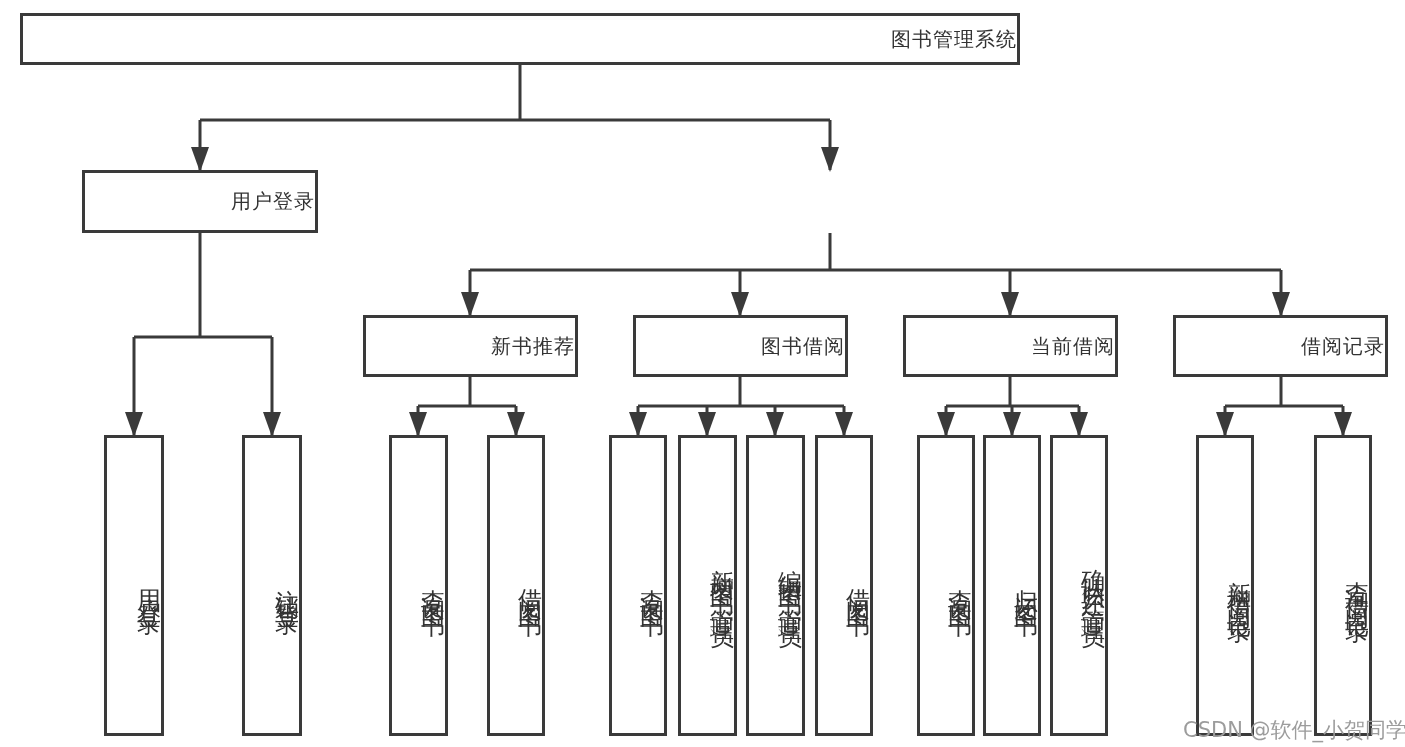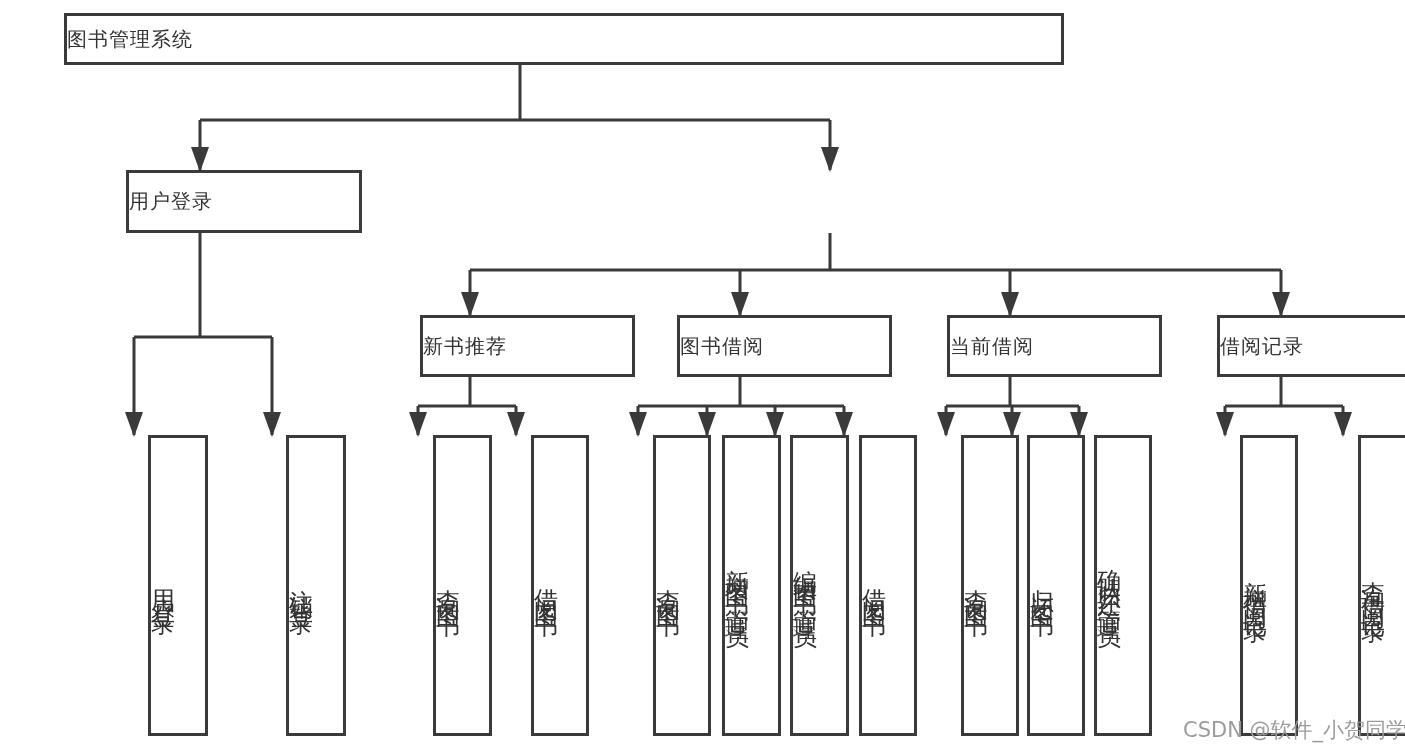--- a/index.html
+++ b/index.html
@@ -18,23 +18,22 @@
     width: 1405px; height: 747px;
     pointer-events: none;
   }
   .node {
     position: absolute;
     box-sizing: border-box;
     background: #ffffff;
     border: 3px solid #3a3a3a;
     display: flex;
     align-items: center;
-    justify-content: flex-start;
+    justify-content: flex-end;
     z-index: 2;
-    margin-left: 44px;
   }
   .node.h .label {
     font-size: 20px;
     letter-spacing: 1px;
     white-space: nowrap;
   }
   .node.v .label {
     writing-mode: vertical-rl;
     text-orientation: mixed;
     font-size: 24px;
@@ -91,21 +90,21 @@
   </svg>
 
   <div class="node h" style="left:20px; top:13px; width:1000px; height:52px;">
     <span class="label">图书管理系统</span>
   </div>
 
   <div class="node h" style="left:82px; top:170px; width:236px; height:63px;">
     <span class="label">用户登录</span>
   </div>
 
-  <div class="node h" style="left:376px; top:315px; width:215px; height:62px;">
+  <div class="node h" style="left:363px; top:315px; width:215px; height:62px;">
     <span class="label">新书推荐</span>
   </div>
   <div class="node h" style="left:903px; top:315px; width:215px; height:62px;">
     <span class="label">当前借阅</span>
   </div>
   <div class="node h" style="left:633px; top:315px; width:215px; height:62px;">
     <span class="label">图书借阅</span>
   </div>
   <div class="node h" style="left:1173px; top:315px; width:215px; height:62px;">
     <span class="label">借阅记录</span>

